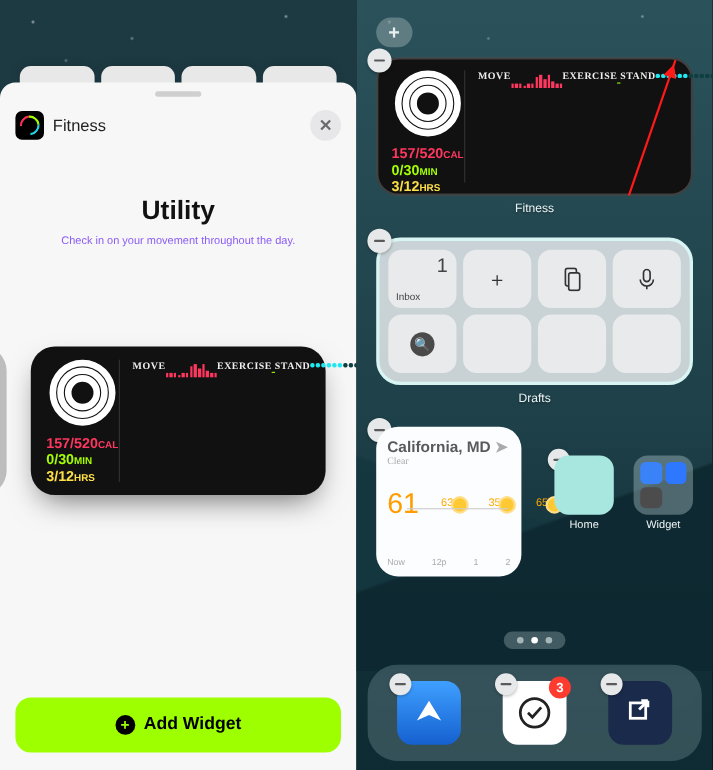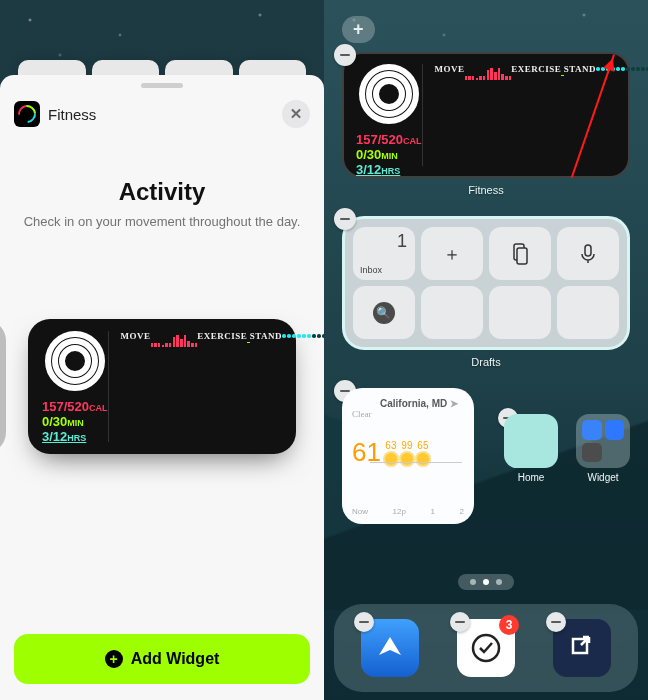--- a/index.html
+++ b/index.html
@@ -85,21 +85,21 @@
     background: #e7e7e9;
     display: flex; align-items: center; justify-content: center;
     font-size: 15px; color: #6a6a6e; font-weight: 600;
     cursor: pointer;
   }
   .activity-title {
     font-size: 24px; font-weight: 700; color: #111;
     margin-top: 40px;
   }
   .activity-sub {
-    font-size: 13px; color: #737373; margin-top: 8px;
+    font-size: 10px; color: #8b5cf6; margin-top: 8px;
     text-align: center;
     padding: 0 10px;
   }
   .widget-preview {
     margin-top: 90px;
     width: 268px;
     height: 135px;
     border-radius: 22px;
     background: #111;
     box-shadow: 0 12px 28px -10px rgba(0,0,0,.6);
@@ -124,21 +124,21 @@
     position: absolute; border-radius: 50%;
     border: 6px solid;
   }
   .ring1 { inset: 0; border-color: #ff2d5544; border-top-color:#ff2d55; transform: rotate(-90deg);}
   .ring2 { inset: 7px; border-color: #9cff0044; border-top-color:#9cff00; transform: rotate(-90deg);}
   .ring3 { inset: 14px; border-color: #1fd6e644; border-top-color:#1fd6e6; transform: rotate(-90deg);}
   .wp-move { color: #ff375f; font-size: 13px; font-weight: 600; }
   .wp-move .u { font-size: 9px; }
   .wp-ex { color:#a4ff00; font-size: 13px; font-weight: 600;}
   .wp-ex .u{ font-size:9px;}
-  .wp-stand { color: #5eead4; font-size:13px; font-weight:600;text-decoration:underline;}
+  .wp-stand { color: #fde047; font-size:13px; font-weight:600;}
   .wp-stand .u{font-size:9px;}
   .metric-block {
     flex: 1;
     border-left: 1px solid #333;
     padding-left: 12px;
     font-size: 8px; color: #aaa;
     display: flex;  font-family: Liberation Serif, serif;
   }
   .metric-block .lbl { color: #eee; font-size: 9px; font-weight: 700; letter-spacing: .5px;}
   .bars { height: 14px; display: flex; align-items: flex-end; gap: 1.2px; margin: 2px 0 6px;}
@@ -253,25 +253,25 @@
   .drafts-widget .tile.inbox .n { font-size: 18px; font-weight: 400; position:absolute; top:4px; right:8px;}
   .row3 { display: flex; gap: 14px; align-items: flex-start;}
   .weather-widget {
     width: 132px; height: 136px;
     background: #fcfdff;
     border-radius: 20px;
     padding: 10px 10px;
     position: relative;
     font-size: 10px; color: #777;
   }
-  .weather-widget .loc { font-size:10px; color:#5a5a5a; font-weight:600;margin-left:28px;}
+  .weather-widget .loc { font-size:14px; color:#5a5a5a; font-weight:600;}
   .weather-widget .cond { font-size: 9px; color:#aaa;font-family:Liberation Serif, serif;}
-  .temps { display:flex; align-items:center; gap: 4px; margin: 18px 0 8px;}
+  .temps { display:flex; align-items:center; gap: 20px; margin: 18px 0 8px;}
   .bigt { font-size: 26px; font-weight: 300; color:#ff9d00; }
-  .sm { display:flex; flex-direction:column; align-items:center; font-size:10px; color:#ffaa00;}
+  .sm { display:flex; flex-direction:row; align-items:center; font-size:10px; color:#ffaa00;}
   .sm .sun { width:12px;height:12px;border-radius:50%;background:#ffc933; box-shadow:0 0 0 2px #ffde8a; margin-top:2px;}
   .tline {
     position:absolute; left:28px; right:12px; top: 74px; height:1px; background:#ccc;
   }
   .wh { display:flex; justify-content:space-between; position:absolute; bottom:8px; left:10px; right:10px; font-size:8px; color:#aaa;}
   .home-icons { display:flex; gap:18px; flex:1; justify-content:flex-end; padding-top: 26px;}
   .app {
     display:flex; flex-direction:column; align-items:center;
     font-size:10px; color:#eef5f6; position:relative;
   }
@@ -335,21 +335,21 @@
   </div>
   <div class="sheet">
     <div class="grabber"></div>
     <div class="sheet-header">
       <div class="app-icon"></div>
       <div class="app-name">Fitness</div>
       <div class="close-btn">
         <span>✕</span>
       </div>
     </div>
-    <div class="activity-title">Activity</div>
+    <div class="activity-title">Utility</div>
     <div class="activity-sub">Check in on your movement throughout the day.</div>
 
     <div class="widget-preview">
       <div class="peek"></div>
       <div class="ring-block">
         <div class="rings">
           <span class="ring1"></span>
             <span class="ring2"></span>
             <span class="ring3"></span>
         </div>
@@ -531,21 +531,21 @@
             <div class="loc"><span>California, MD</span> <span style="color:#aaa">➤</span></div>
             <div class="cond">Clear</div>
             <div class="tline"></div>
             <div class="temps">
               <div class="bigt">61</div>
               <div class="sm">
                   <span>63</span>
                   <span class="sun"></span>
                 </div>
               <div class="sm">
-                  <span>99</span>
+                  <span>35</span>
                   <span class="sun"></span>
                 </div>
               <div class="sm">
                   <span>65</span>
                   <span class="sun"></span>
                 </div>
             </div>
             <div class="wh">
               <span>Now</span>
               <span>12p</span>

